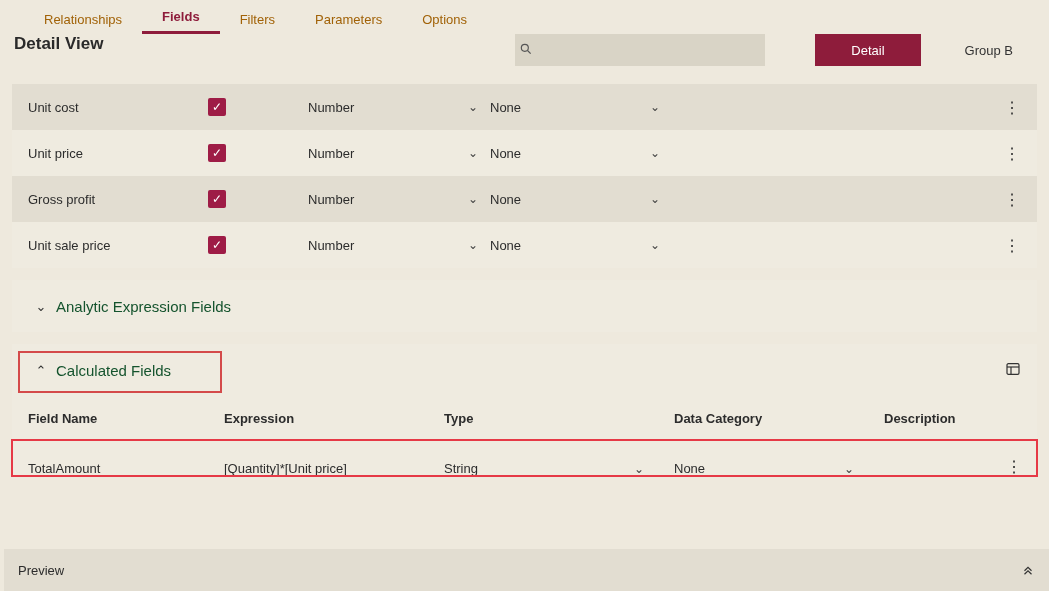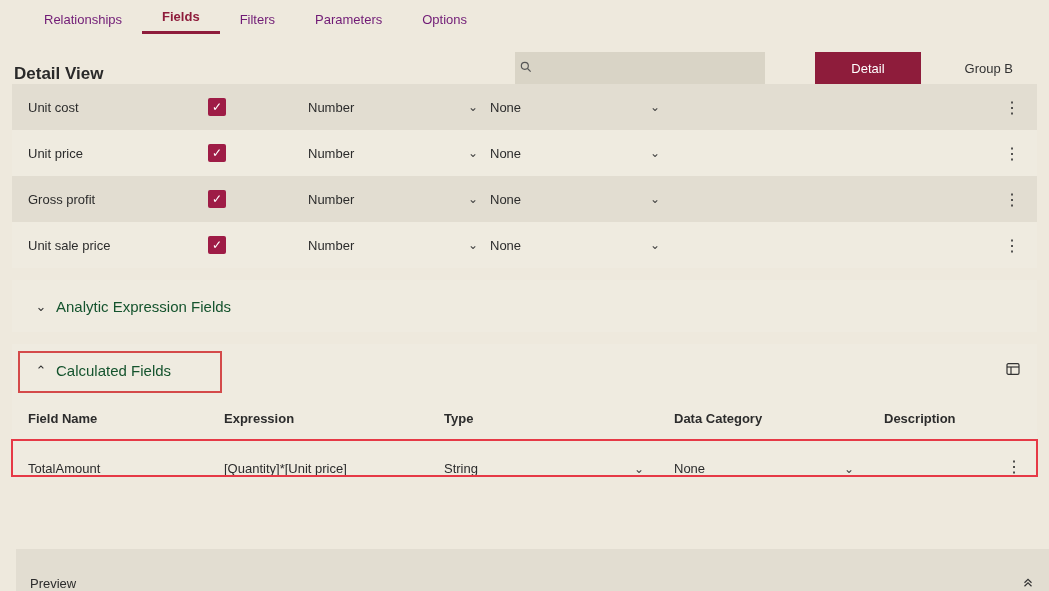--- a/index.html
+++ b/index.html
@@ -16,25 +16,25 @@
     --highlight:#d44a4a;
     --highlight-row:#e63946;
     --white:#ffffff;
     --search-bg:#d9d4c6;
   }
   html,body{margin:0;padding:0;font-family:"Segoe UI",Arial,sans-serif;font-size:13px;color:var(--text);background:var(--bg);}
   body{width:1049px;height:591px;overflow:hidden;position:relative;}
 
   
   .tabs{display:flex;align-items:flex-end;height:34px;padding:0 24px;background:var(--bg);}
-  .tab{padding:8px 20px 7px 20px;cursor:pointer;color:#701a75;}
+  .tab{padding:8px 20px 7px 20px;cursor:pointer;color:#a16207;}
   .tab.active{color:var(--accent);font-weight:600;border-bottom:3px solid var(--accent);}
   
   
-  .header-bar{display:flex;align-items:flex-end;height:50px;padding:0 0 0 14px;}
+  .header-bar{display:flex;align-items:flex-start;height:50px;padding:0 0 0 14px;}
   .page-title{font-size:17px;font-weight:600;color:#2a2a2a;flex:0 0 auto;margin-right:auto;}
   .search-wrap{display:flex;align-items:center;background:var(--search-bg);height:32px;width:250px;margin-right:50px;}
   .search-icon{width:22px;text-align:center;color:#555;font-size:13px;}
   .search-input{border:none;background:transparent;outline:none;font-size:13px;color:#444;flex:1;padding:0;}
   .search-input::placeholder{color:#666;}
   .btn{height:32px;display:inline-flex;align-items:center;justify-content:center;padding:0 36px;font-size:13px;cursor:pointer;border:none;}
   .btn-primary{background:var(--accent);color:var(--white);margin-right:8px;}
   .btn-secondary{background:transparent;color:#333;}
   
   
@@ -66,21 +66,21 @@
   .cc-name{width:196px;}
   .cc-expr{width:196px;}
   .cc-type{width:200px;display:flex;align-items:center;justify-content:space-between;padding-right:30px;margin-left:24px;}
   .cc-cat{width:180px;display:flex;align-items:center;justify-content:space-between;padding-right:30px;}
   .cc-desc{flex:1;}
   .cc-more{width:20px;text-align:right;}
   .calc-row{display:flex;align-items:flex-end;height:36px;padding:0 16px;background:var(--row-even);}
   .calc-row.highlight{outline:2px solid var(--highlight-row);outline-offset:-1px;}
   
   
-  .preview{position:absolute;left:16px;right:0;bottom:0;height:42px;background:var(--row-odd);display:flex;align-items:flex-end;padding:0 14px;}
+  .preview{position:absolute;left:4px;right:0;bottom:0;height:42px;background:var(--row-odd);display:flex;align-items:center;padding:0 14px;}
   .preview-right{margin-left:auto;font-size:14px;color:#333;}
   
   svg.icon{width:14px;height:14px;}
 </style>
 </head>
 <body>
 
 <div class="tabs">
   <div class="tab">Relationships</div>
   <div class="tab active">Fields</div>

